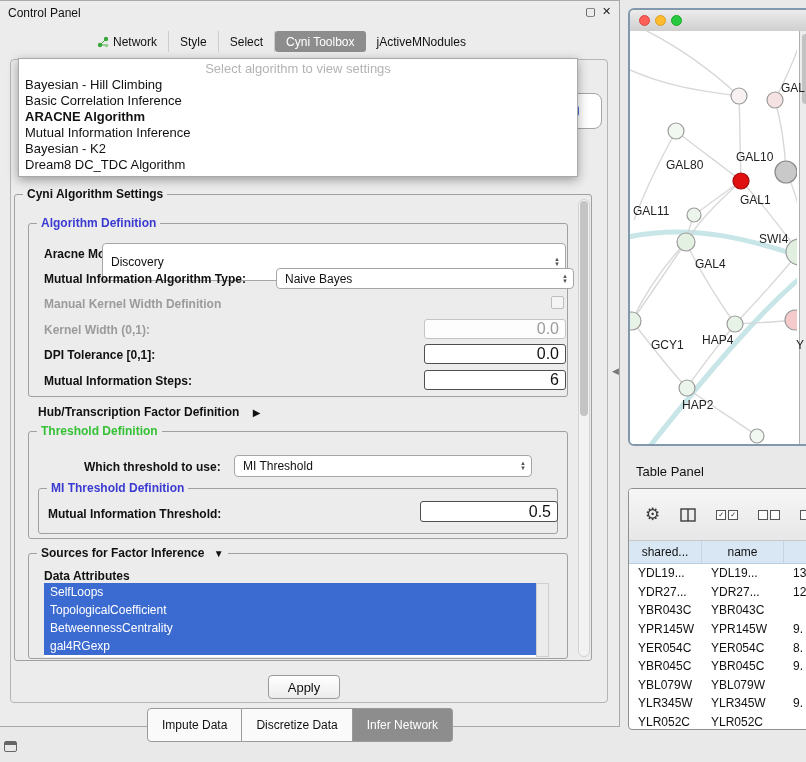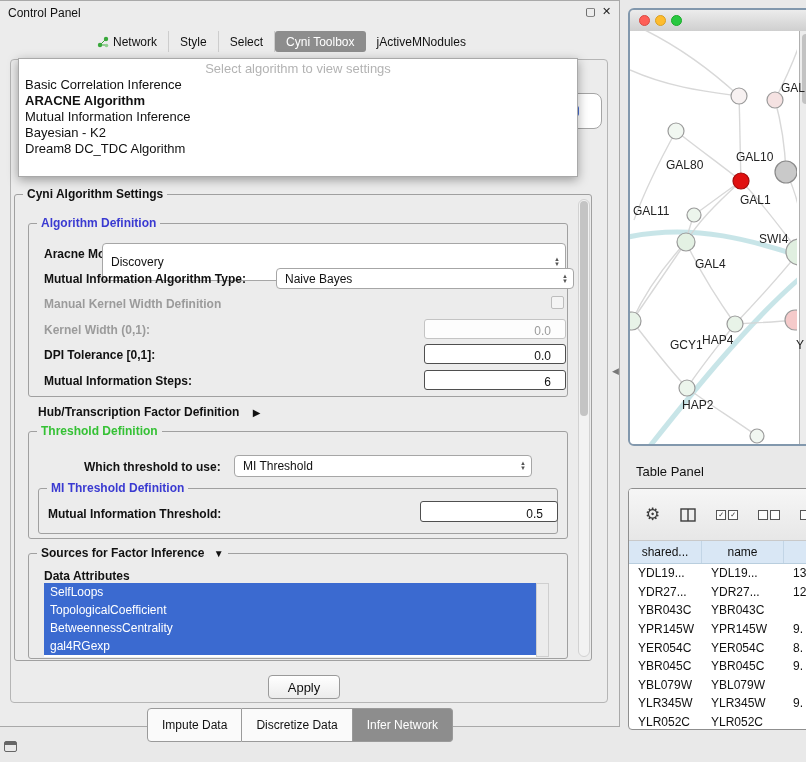--- a/index.html
+++ b/index.html
@@ -33,22 +33,22 @@
   
   .groupbox{position:absolute;border:1px solid #a0a0a0;border-radius:3px;box-sizing:border-box;}
   .grouptitle{position:absolute;top:-8px;left:8px;background:#ececec;padding:0 4px;font-size:12px;font-weight:bold;white-space:nowrap;}
   .blue{color:#3a3ad1;} .green{color:#35c135;}
   .lbl{position:absolute;font-weight:bold;font-size:12px;color:#111;white-space:nowrap;}
   .lbl.dis{color:#9b9b9b;}
   .combo{position:absolute;background:#fff;border:1px solid #a6a6a6;border-radius:4px;font-size:12px;
          display:flex;align-items:center;padding-left:8px;box-sizing:border-box;cursor:default;}
   .stepper{margin-left:auto;display:flex;flex-direction:column;align-items:center;justify-content:center;
            padding:0 5px;color:#555;font-size:6px;line-height:5px;}
-  .field{position:absolute;background:#fff;border:1px solid #4f4f4f;border-radius:3px;font-size:12px;
-         display:flex;align-items:flex-end;justify-content:flex-end;padding:0 14px;box-sizing:border-box;}
+  .field{position:absolute;background:#fff;border:1px solid #4f4f4f;border-radius:3px;font-size:16px;
+         display:flex;align-items:flex-end;justify-content:flex-end;padding:0 6px;box-sizing:border-box;}
   .field.dis{border-color:#c4c4c4;color:#9b9b9b;background:#fdfdfd;}
   .checkbox{position:absolute;width:13px;height:13px;border:1px solid #bdbdbd;background:#f4f4f4;border-radius:2px;box-sizing:border-box;}
   .tri{font-size:10px;margin-left:10px;color:#111;}
   .vscroll{position:absolute;left:578px;top:198px;width:12px;height:458px;background:#f2f2f2;
            border:1px solid #d2d2d2;border-radius:6px;box-sizing:border-box;}
   .vthumb{position:absolute;left:1px;top:1px;width:8px;height:215px;background:#c4c4c4;border-radius:5px;}
   .attr-list{position:absolute;left:44px;top:582px;width:492px;height:74px;background:#fff;overflow:hidden;}
   .attr-item{height:18px;line-height:18px;background:#3b6ad0;color:#fff;padding-left:6px;font-size:12px;cursor:default;}
   .attr-scroll{position:absolute;left:536px;top:582px;width:13px;height:74px;background:#ececec;border:1px solid #cfcfcf;box-sizing:border-box;}
   .apply{position:absolute;left:268px;top:674px;width:70px;height:22px;border:1px solid #9a9a9a;border-radius:4px;
@@ -130,20 +130,21 @@
     </div>
 
     <div class="outerbox"></div>
 
     <div class="remnant">
       <span class="remnant-glyph"></span>
     </div>
 
     <div class="popup">
       <div class="popup-placeholder">Select algorithm to view settings</div>
+      <div class="popup-item">Bayesian - Hill Climbing</div>
       <div class="popup-item">Basic Correlation Inference</div>
       <div class="popup-item sel">ARACNE Algorithm</div>
       <div class="popup-item">Mutual Information Inference</div>
       <div class="popup-item">Bayesian - K2</div>
       <div class="popup-item">Dream8 DC_TDC Algorithm</div>
     </div>
 
     <div class="groupbox" style="left:14px;top:193px;width:578px;height:467px;">
       <span class="grouptitle">Cyni Algorithm Settings</span>
     </div>
@@ -290,21 +291,21 @@
       <circle cx="757" cy="436" r="7" fill="#f1f7f1"></circle>
     </g>
   </svg>
 
   <span class="node-label" style="left:666px;top:158px;">GAL80</span>
   <span class="node-label" style="left:736px;top:150px;">GAL10</span>
   <span class="node-label" style="left:633px;top:204px;">GAL11</span>
   <span class="node-label" style="left:740px;top:193px;">GAL1</span>
   <span class="node-label" style="left:759px;top:232px;">SWI4</span>
   <span class="node-label" style="left:695px;top:257px;">GAL4</span>
-  <span class="node-label" style="left:622px;top:338px;padding-left:48px;">GCY1</span>
+  <span class="node-label" style="left:603px;top:338px;padding-left:48px;">GCY1</span>
   <span class="node-label" style="left:702px;top:333px;">HAP4</span>
   <span class="node-label" style="left:682px;top:398px;">HAP2</span>
   <span class="node-label" style="left:781px;top:81px;">GAL</span>
   <span class="node-label" style="left:796px;top:338px;">Y</span>
 
   <span class="tp-title">Table Panel</span>
 
   <section class="tbl-window">
     <div class="tbl-toolbar">
       <span class="tool-icon gear">⚙</span>

